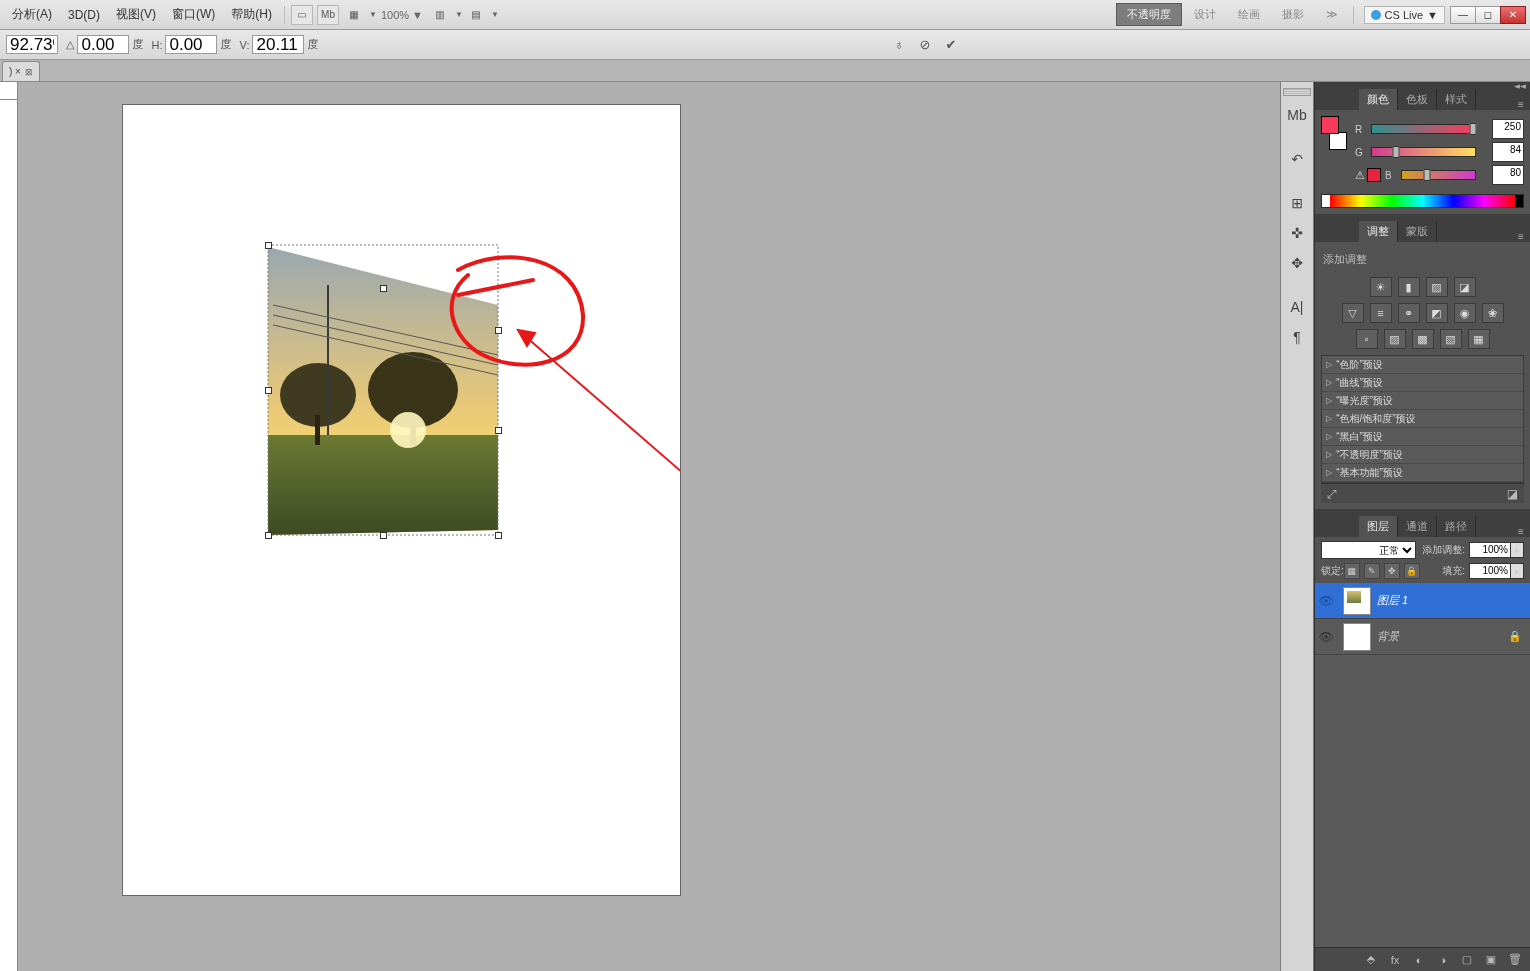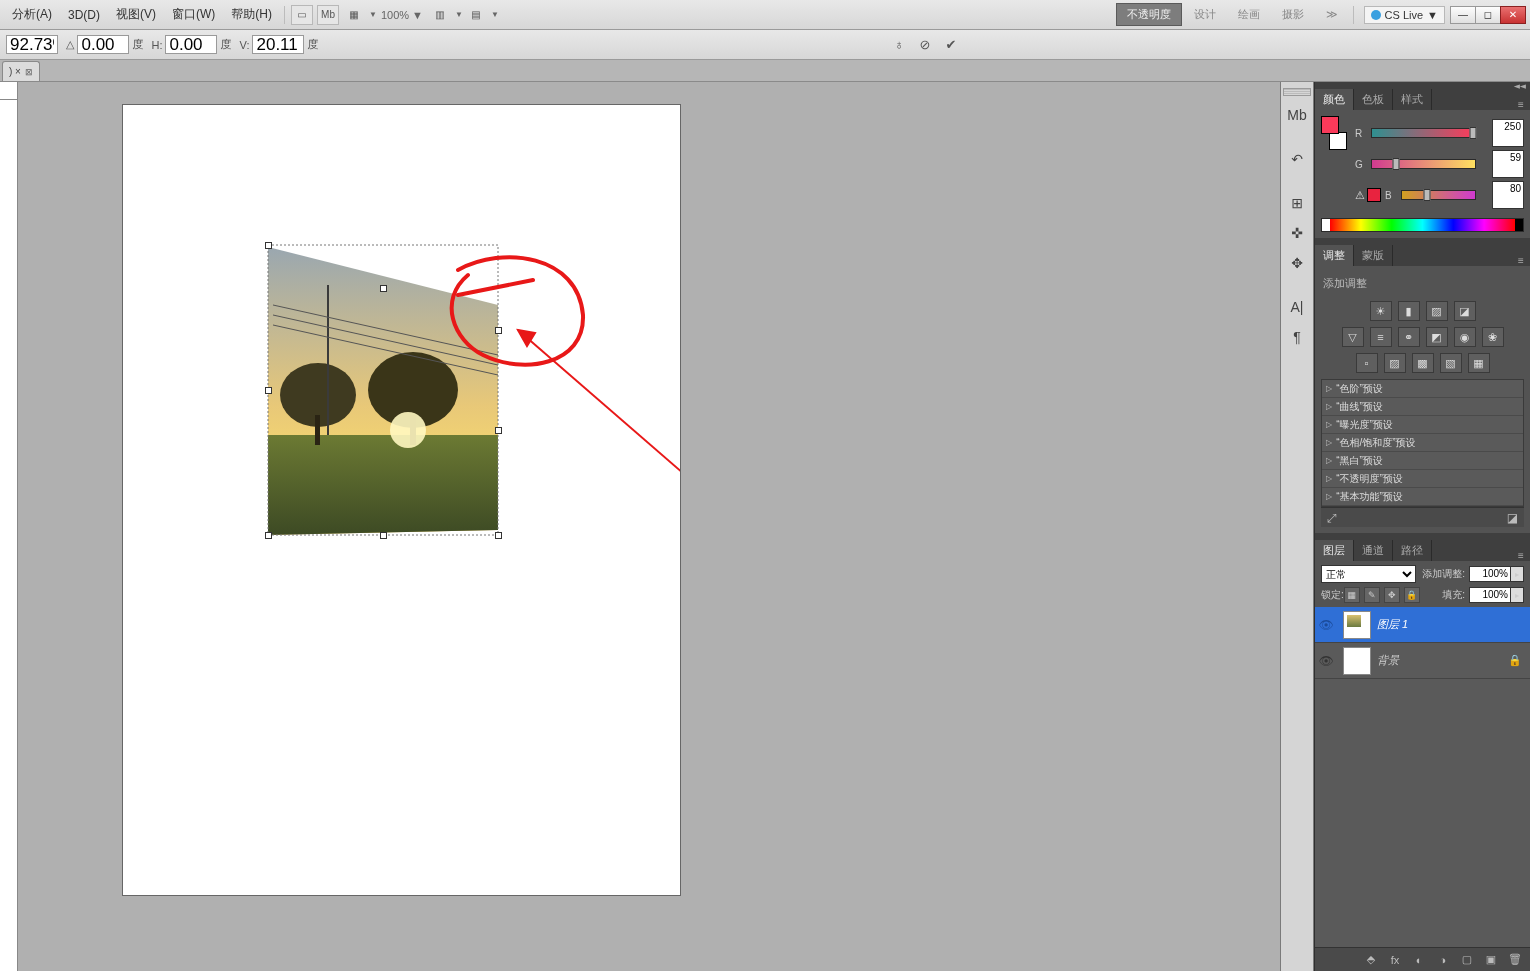--- a/index.html
+++ b/index.html
@@ -52,57 +52,57 @@
 
 .dock-col { width: 34px; background: #d5d5d5; border-left: 1px solid #7a7a7a; border-right: 1px solid #7a7a7a; display: flex; flex-direction: column; align-items: center; padding-top: 6px; }
 .dock-col .grab { width: 28px; height: 8px; background: repeating-linear-gradient(#bbb,#bbb 1px,#d5d5d5 1px,#d5d5d5 2px); margin-bottom: 4px; border:1px solid #9a9a9a;}
 .dock-col .dbtn { width: 26px; height: 24px; margin: 3px 0; display: flex; align-items: center; justify-content: center; color: #444; font-size: 14px; }
 .dock-col .dgap { height: 14px; }
 
 
 .panels { width: 216px; background: #535353; display: flex; flex-direction: column; font-size: 11px; color: #ccc; border-left:1px solid #2f2f2f;}
 .panel-grab { height: 8px; background: #3f3f3f; display:flex; align-items:center; justify-content:flex-end; padding-right:4px;}
 .panel-grab .arr { font-size:8px; color:#aaa; transform: scaleY(0.7);}
-.panel-tabs { height: 20px; background: #3f3f3f; display: flex; align-items: flex-end; }
+.panel-tabs { height: 20px; background: #3f3f3f; display: flex; align-items: flex-end; padding-left: 44px; }
 .ptab { padding: 3px 8px; font-size: 11px; color: #aaa; background: #3f3f3f; border-right: 1px solid #2a2a2a; }
 .ptab.active { background: #535353; color: #e8e8e8; }
 .panel-body { background: #535353; padding: 6px; }
 .panel-menu { margin-left:auto; width:18px; text-align:center; color:#aaa; font-size:10px;}
 
 
 .colorpanel .row { display: flex; align-items: center; margin: 3px 0; }
 .colorpanel .swatchstack { width: 26px; height: 34px; position: relative; margin-right: 8px; }
 .colorpanel .sw-fg { position: absolute; left: 0; top: 0; width: 18px; height: 18px; background: #fa3a5a; border: 1px solid #000; z-index: 2; }
 .colorpanel .sw-bg { position: absolute; right: 0; bottom: 0; width: 18px; height: 18px; background: #fff; border: 1px solid #000; }
 .colorpanel .chlab { width: 10px; font-size: 10px; color: #ccc; }
 .colorpanel .slider { flex: 1; height: 10px; margin: 0 6px; position: relative; border:1px solid #2a2a2a;}
 .colorpanel .slider.r { background: linear-gradient(to right, #2f9090, #ff3a5a); }
 .colorpanel .slider.g { background: linear-gradient(to right, #d03a90, #ffe060); }
 .colorpanel .slider.b { background: linear-gradient(to right, #d0a020, #d03ad0); }
 .colorpanel .slider .thumb { position:absolute; top:-2px; width:7px; height:12px; background:#bbb; border:1px solid #333; transform:translateX(-50%);}
-.colorpanel .val { width: 32px; height: 28px; background: #fff; color: #000; border: 1px solid #333; font-size: 10px; text-align: right; padding: 0 2px; line-height:14px;margin-left:10px;}
+.colorpanel .val { width: 32px; height: 20px; background: #fff; color: #000; border: 1px solid #333; font-size: 10px; text-align: right; padding: 0 2px; line-height:14px;margin-left:10px;}
 .colorpanel .warn { display:flex; align-items:center; margin-right:4px;}
 .colorpanel .warn .tri { font-size:11px; color:#ddd; margin-right:2px;}
 .colorpanel .warn .box { width:14px; height:14px; background:#e8233f; border:1px solid #000;}
 .colorpanel .ramp { height: 14px; margin-top: 6px; background: linear-gradient(to right, #fff 0%, #fff 4%, red 4%, yellow, lime, cyan, blue, magenta, red 96%, #000 96%, #000 100%); border:1px solid #2a2a2a;}
 
 
 .adjpanel .title { font-size: 11px; color: #bbb; padding: 4px 2px; }
 .adjpanel .iconrow { display:flex; justify-content:center; gap:6px; margin:6px 0;}
 .adjpanel .aicon { width:22px; height:20px; background:#5f5f5f; border:1px solid #3a3a3a; display:flex; align-items:center; justify-content:center; font-size:11px; color:#ddd;}
 .adjpanel .presets { border:1px solid #3a3a3a; background:#5a5a5a; margin-top:6px;}
 .adjpanel .preset { height:18px; display:flex; align-items:center; padding:0 4px; font-size:10px; color:#ddd; border-bottom:1px solid #4a4a4a;}
 .adjpanel .preset .tri { font-size:8px; margin-right:4px; color:#bbb;}
 .adjpanel .footer { height:20px; background:#4a4a4a; border-top:1px solid #333; display:flex; align-items:center; justify-content:space-between; padding:0 6px; font-size:12px; color:#bbb;}
 
 
 .layerspanel { flex: 1; display: flex; flex-direction: column; min-height:0;}
 .layerspanel .controls { padding: 4px 6px; background:#535353; display:flex; flex-direction:column; gap:4px;}
 .layerspanel .ctlrow { display:flex; align-items:center; font-size:10px; color:#ccc;}
-.layerspanel select { flex:1; height:18px; background:#fff; border:1px solid #333; font-size:10px;}
+.layerspanel select { flex:1; height:18px; background:#fff; border:1px solid #333; font-size:10px;text-align:right;}
 .layerspanel .numbox { width:42px; height:16px; background:#fff; border:1px solid #333; color:#000; font-size:10px; text-align:right; padding:0 2px; line-height:14px; margin-left:4px;}
 .layerspanel .arrowbtn { width:14px; height:16px; background:#ddd; border:1px solid #333; font-size:8px; display:flex; align-items:center; justify-content:center; margin-left:-1px;}
 .layerspanel .lockrow { display:flex; align-items:center; gap:4px;}
 .layerspanel .lockicon { width:16px; height:16px; background:#666; border:1px solid #444; font-size:9px; display:flex; align-items:center; justify-content:center; color:#ccc;}
 .layerspanel .layerlist { flex:1; background:#5a5a5a; overflow:auto;}
 .layer { height:36px; display:flex; align-items:center; border-bottom:1px solid #444;}
 .layer.active { background: #2f6fd6; color:#fff;}
 .layer .eye { width:22px; text-align:center; font-size:12px; color:#333;}
 .layer.active .eye { color:#1b4b9a;}
 .layer .thumb { width:28px; height:28px; background:#fff; border:1px solid #888; margin:0 6px; position:relative; overflow:hidden;}
@@ -303,21 +303,21 @@
               <div class="slider r">
                 <div class="thumb" style="left: 98%;"></div>
               </div>
               <div class="val">250</div>
             </div>
           <div class="row">
               <span class="chlab">G</span>
               <div class="slider g">
                 <div class="thumb" style="left: 23%;"></div>
               </div>
-              <div class="val">59</div>
+              <div class="val">84</div>
             </div>
           <div class="row">
             <span class="warn">
                 <span class="tri">⚠</span>
                 <span class="box"></span>
               </span>
             <span class="chlab">B</span>
               <div class="slider b">
                 <div class="thumb" style="left: 35%;"></div>
               </div>

